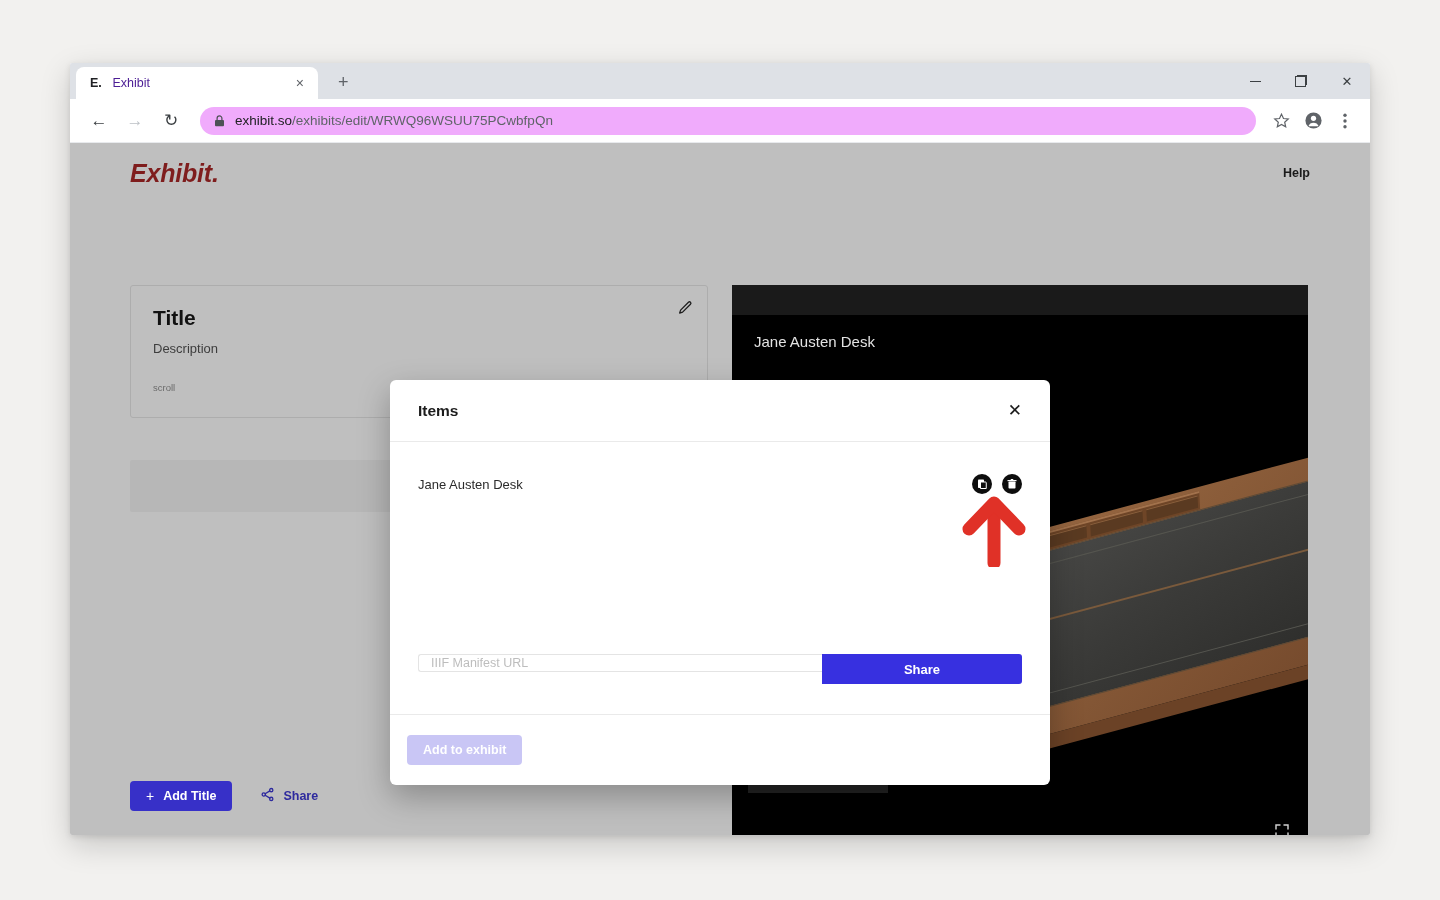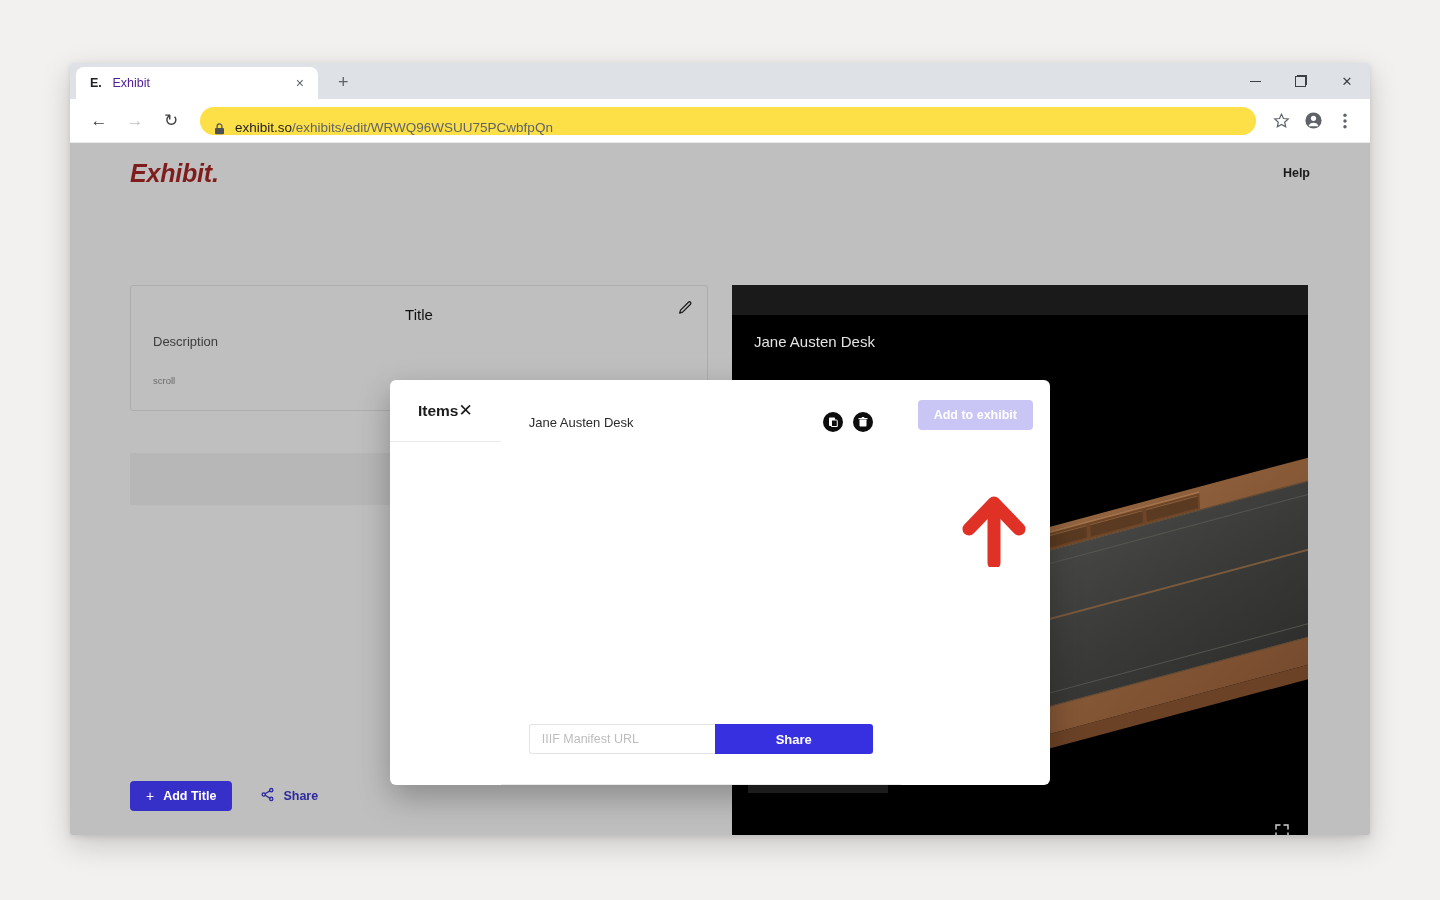--- a/index.html
+++ b/index.html
@@ -106,24 +106,24 @@
     width: 30px; height: 30px;
     display: flex; align-items: center; justify-content: center;
     color: #3c4043;
     font-size: 17px;
     margin-right: 6px;
   }
   .nav-btn.disabled { color: #bdc1c6; }
   #omnibox {
     flex: 1;
     height: 28px;
-    background: #fde047;
+    background: #f0abfc;
     border-radius: 14px;
     display: flex;
-    align-items: flex-end;
+    align-items: center;
     padding: 0 14px;
     margin: 0 8px 0 8px;
   }
   #lock-icon { margin-right: 10px; display:flex; }
   #omnibox-url {
     font-size: 13.5px;
     color: #5f6368;
     white-space: nowrap;
   }
   #omnibox-url b { color: #202124; font-weight: 400; }
@@ -172,25 +172,24 @@
     width: 578px;
   }
   #title-card {
     position: relative;
     border: 1px solid #adadad;
     border-radius: 3px;
     padding: 20px 22px 24px 22px;
     min-height: 110px;
   }
   #card-title {
-    font-size: 15px;
-    font-weight: normal;
+    font-size: 21px;
+    font-weight: bold;
     color: #111111;
     margin-bottom: 11px;
-    text-align: center;
   }
   #card-description {
     font-size: 13px;
     color: #3d3d3d;
   }
   #card-scroll-hint {
     margin-top: 26px;
     font-size: 9.5px;
     color: #6b6b6b;
   }
@@ -334,21 +333,21 @@
     left: 0; top: 0; right: 0; bottom: 0;
   }
   #items-modal {
     position: absolute;
     left: 320px; top: 237px;
     width: 660px; height: 405px;
     background: #ffffff;
     border-radius: 6px;
     box-shadow: 0 12px 32px rgba(0,0,0,0.28);
     display: flex;
-    flex-direction: row;
+    flex-direction: column;
   }
   #modal-header {
     height: 62px;
     display: flex;
     align-items: center;
     padding: 0 28px;
     border-bottom: 1px solid #eaeaea;
   }
   #modal-title {
     font-size: 15.5px;
@@ -393,21 +392,21 @@
     justify-content: center;
     cursor: pointer;
   }
   #import-row {
     position: absolute;
     left: 28px; right: 28px; bottom: 30px;
     display: flex;
   }
   #manifest-input {
     flex: 1;
-    height: 30px;
+    height: 18px;
     border: 1px solid #e4e4e4;
     border-right: none;
     border-radius: 3px 0 0 3px;
     padding: 0 12px;
     font-size: 12.5px;
     font-family: "Liberation Sans", sans-serif;
     color: #1d4ed8;
     outline: none;
   }
   #manifest-input::placeholder { color: #bdbdbd; }
@@ -420,21 +419,21 @@
     border-radius: 0 3px 3px 0;
     font-size: 13px;
     font-weight: bold;
     font-family: "Liberation Sans", sans-serif;
     cursor: pointer;
   }
   #modal-footer {
     height: 70px;
     display: flex;
     align-items: center;
-    justify-content: center;
+    justify-content: flex-start;
     padding: 0 17px;
   }
   #add-to-exhibit-button {
     background: #c9c6f5;
     color: #ffffff;
     border: none;
     border-radius: 4px;
     height: 30px;
     padding: 0 16px;
     font-size: 12.5px;

